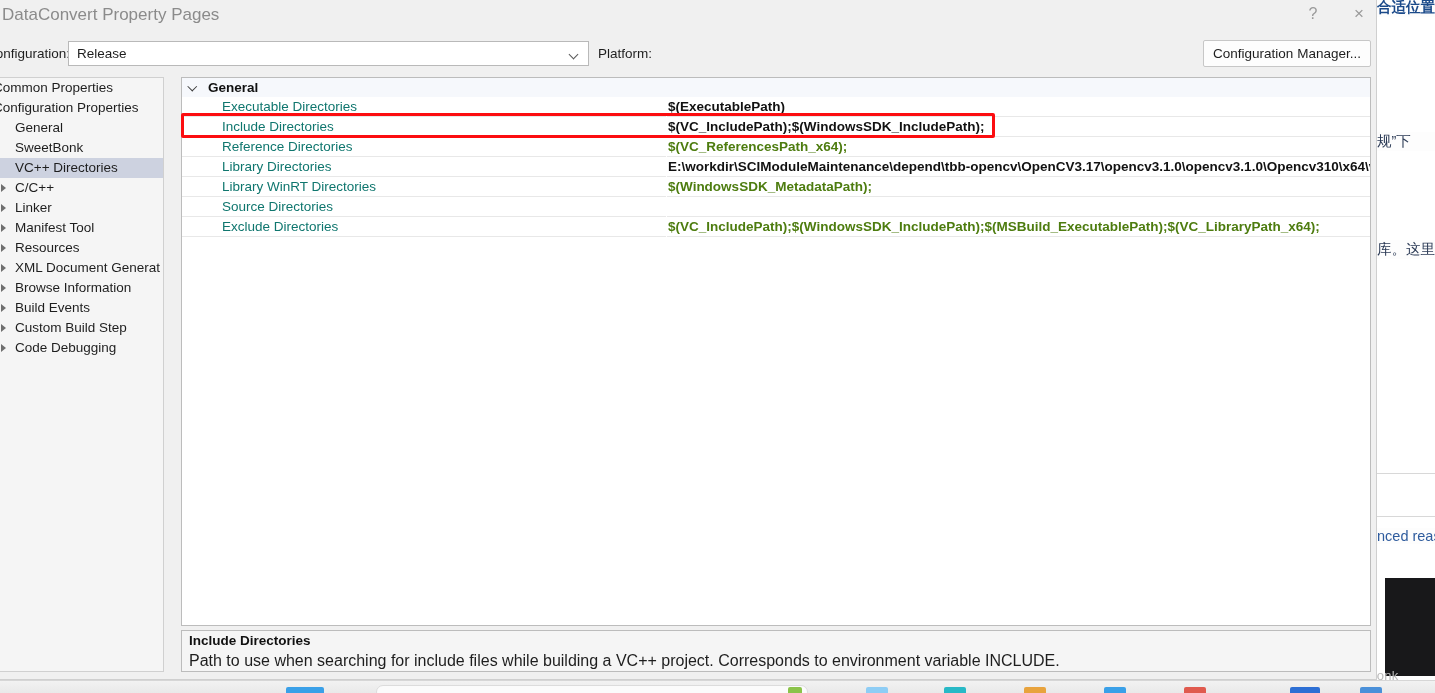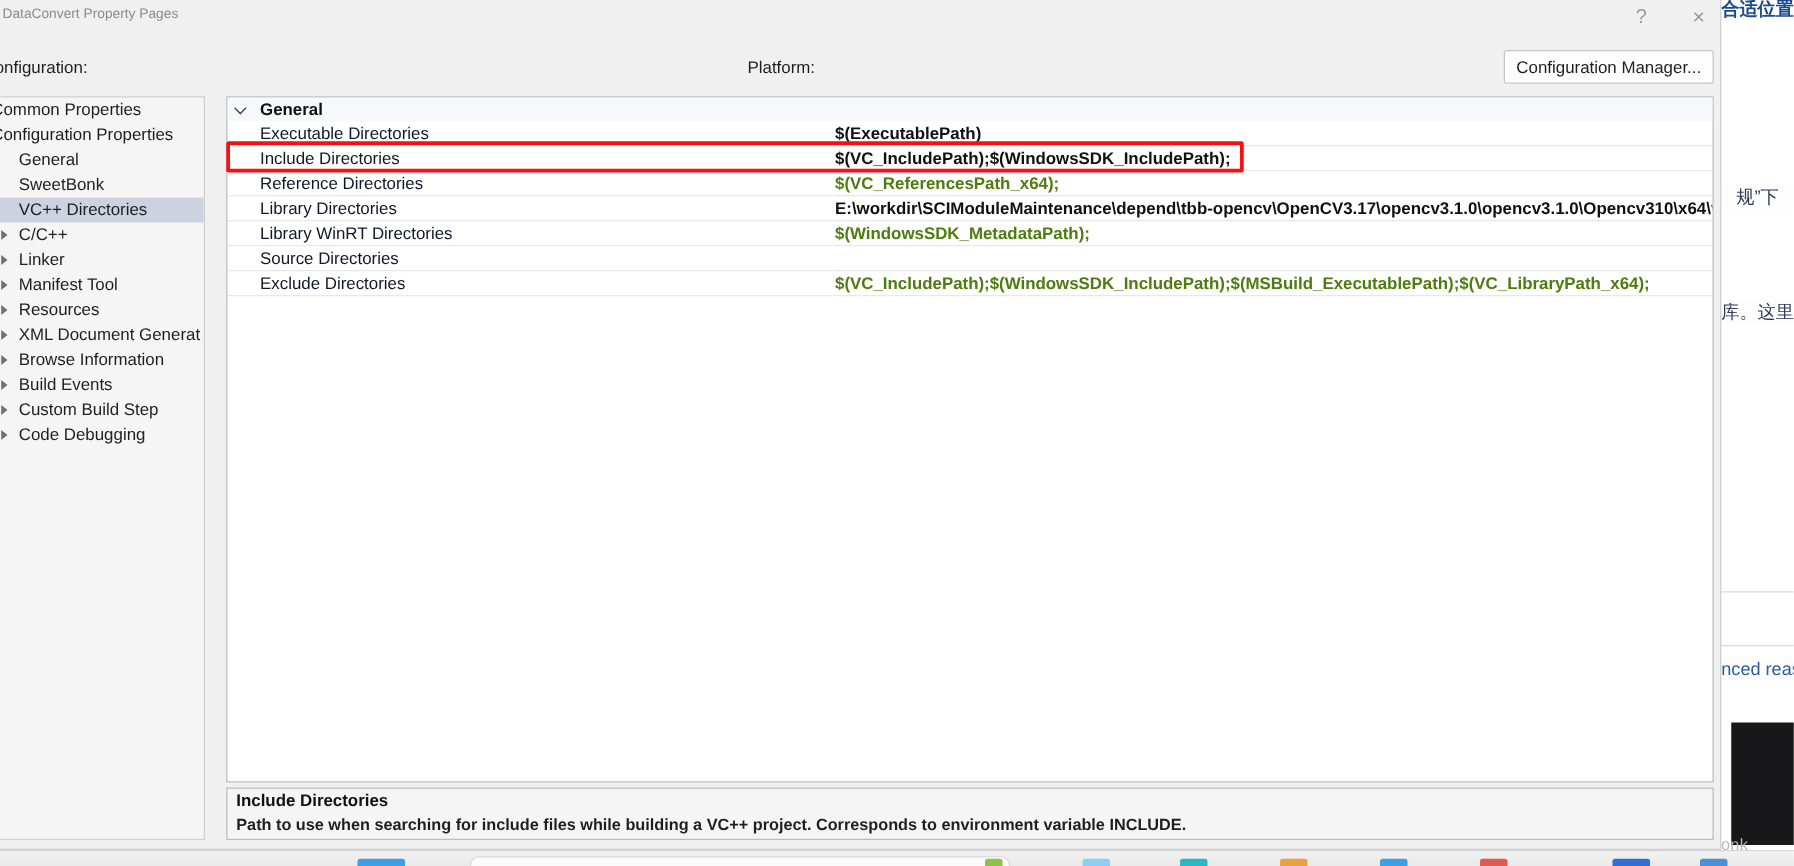--- a/index.html
+++ b/index.html
@@ -28,21 +28,21 @@
     position: absolute;
     left: 1377px;
     width: 58px;
     background: #fdfdfd;
     color: #2b3a55;
     font-size: 14.5px;
     white-space: nowrap;
     overflow: hidden;
   }
   #bg-line-0 { top: -2px;  color:#1b4a8a; font-weight:600; }
-  #bg-line-1 { top: 148px; text-align: center; }
+  #bg-line-1 { top: 132px; }
   #bg-line-2 { top: 240px; }
   #bg-line-3 { top: 528px; color:#2f5c9e; }
   .bg-rule {
     position: absolute;
     left: 1377px;
     width: 58px;
     height: 1px;
     background: #d8d8d8;
   }
   #bg-rule-1 { top: 473px; }
@@ -110,21 +110,21 @@
     position: absolute;
     left: 0; top: 0;
     width: 100%;
     height: 33px;
     background: #f0f0f0;
   }
   #dialog-title {
     position: absolute;
     left: 9px;
     top: 7px;
-    font-size: 11px;
+    font-size: 17px;
     color: #8b8b8b;
     white-space: nowrap;
   }
   .caption-btn {
     position: absolute;
     top: 0;
     width: 44px;
     height: 31px;
     color: #9a9a9a;
     font-size: 15px;
@@ -285,23 +285,23 @@
     position: relative;
     height: 19px;
     line-height: 19px;
     border-bottom: 1px solid #e8e8e8;
     font-size: 13.5px;
     white-space: nowrap;
     cursor: default;
   }
   .grid-name {
     position: absolute;
-    left: 26px;
+    left: 40px;
     top: 0;
-    color: #0f172a;
+    color: #0f766e;
   }
   .grid-value {
     position: absolute;
     left: 486px;
     top: 0;
     right: 0;
     color: #1e1e1e;
     overflow: hidden;
     text-overflow: clip;
   }
@@ -347,24 +347,23 @@
     top: 2px;
     font-size: 13.5px;
     font-weight: bold;
     color: #111111;
     white-space: nowrap;
   }
   #description-text {
     position: absolute;
     left: 7px;
     top: 21px;
-    font-size: 13px;
-    color: #1e1e1e;
-    white-space: nowrap;
-    font-weight: bold;
+    font-size: 16px;
+    color: #1e1e1e;
+    white-space: nowrap;
   }
 </style>
 </head>
 <body>
 
 <div id="bg-page">
   <div class="bg-strip" id="bg-line-0">合适位置</div>
   <div class="bg-strip" id="bg-line-1">规”下</div>
   <div class="bg-strip" id="bg-line-2">库。这里</div>
   <div class="bg-rule" id="bg-rule-1"></div>
@@ -390,20 +389,24 @@
 <div id="dialog">
 
   <div id="titlebar">
     <div id="dialog-title">DataConvert Property Pages</div>
     <div class="caption-btn" id="help-btn">?</div>
     <div class="caption-btn" id="close-btn">×</div>
   </div>
 
   <div id="config-row">
     <div class="field-label" id="configuration-label">Configuration:</div>
+    <div class="combo" id="configuration-combo">
+      <div class="combo-value">Release</div>
+      <div class="combo-arrow"></div>
+    </div>
 
     <div class="field-label" id="platform-label">Platform:</div>
 
     <button id="config-manager-btn">Configuration Manager...</button>
   </div>
 
   <div id="tree-panel">
       <div class="tree-item lvl0">
         <span class="tree-label">Common Properties</span>
       </div>

